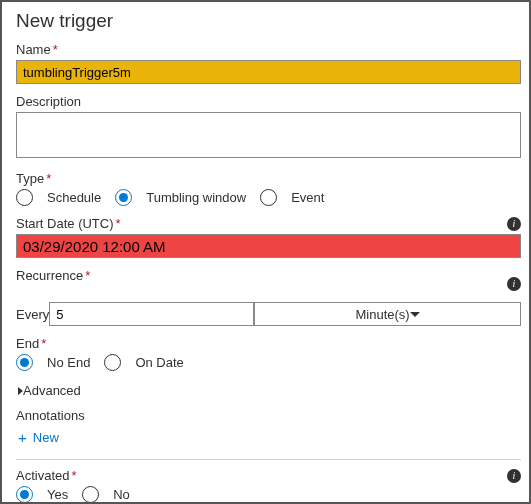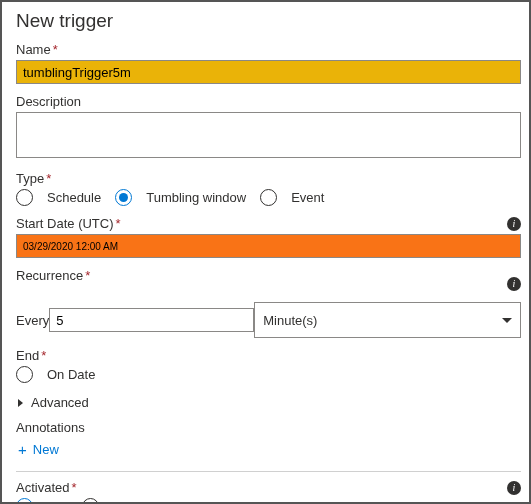--- a/index.html
+++ b/index.html
@@ -82,58 +82,58 @@
     line-height: 14px;
     text-align: center;
     display: inline-block;
   }
   .date-input-wrap { width: 100%; }
   .date-input {
     width: 100%;
     height: 24px;
     padding: 2px 6px;
     font-family: inherit;
-    font-size: 10px;
-    border: 1px solid #8a8886;
-    background: #f97316;
+    font-size: 15px;
+    border: 1px solid #8a8886;
+    background: #ef4444;
   }
   .recurrence-row {
     display: flex;
     align-items: center;
   }
   .every-label { font-size: 13px; }
   .every-input {
     width: 205px;
     height: 24px;
     padding: 2px 6px;
     font-family: inherit;
     font-size: 13px;
     border: 1px solid #8a8886;
   }
   .unit-select {
     flex: 1;
-    height: 36px;
+    height: 24px;
     border: 1px solid #8a8886;
     display: flex;
     align-items: center;
-    justify-content: space-between;
+    justify-content: center;
     padding: 0 8px;
     cursor: pointer;
     background: #fff;
   }
   .caret-down {
     width: 0; height: 0;
     border-left: 5px solid transparent;
     border-right: 5px solid transparent;
     border-top: 5px solid #323130;
   }
   .advanced-row {
     display: inline-flex;
     align-items: center;
-    gap: 8px;
+    gap: 0;
     cursor: pointer;
     padding: 2px 0;
     margin-bottom: 8px;
   }
   .chev-right {
     width: 0; height: 0;
     border-top: 4px solid transparent;
     border-bottom: 4px solid transparent;
     border-left: 5px solid #323130;
     margin-left: 2px;
@@ -232,20 +232,26 @@
     </div>
   </div>
 
   
   <div class="field">
     <label class="label">
       <span>End</span><span class="req">*</span>
     </label>
     <div class="radio-row">
       <span class="radio-opt">
+        <span class="radio-circle selected">
+            <span class="radio-dot"></span>
+          </span>
+        <span>No End</span>
+      </span>
+      <span class="radio-opt">
         <span class="radio-circle"></span>
         <span>On Date</span>
       </span>
     </div>
   </div>
 
   
   <div class="advanced-row">
     <span class="chev-right"></span>
     <span>Advanced</span>

